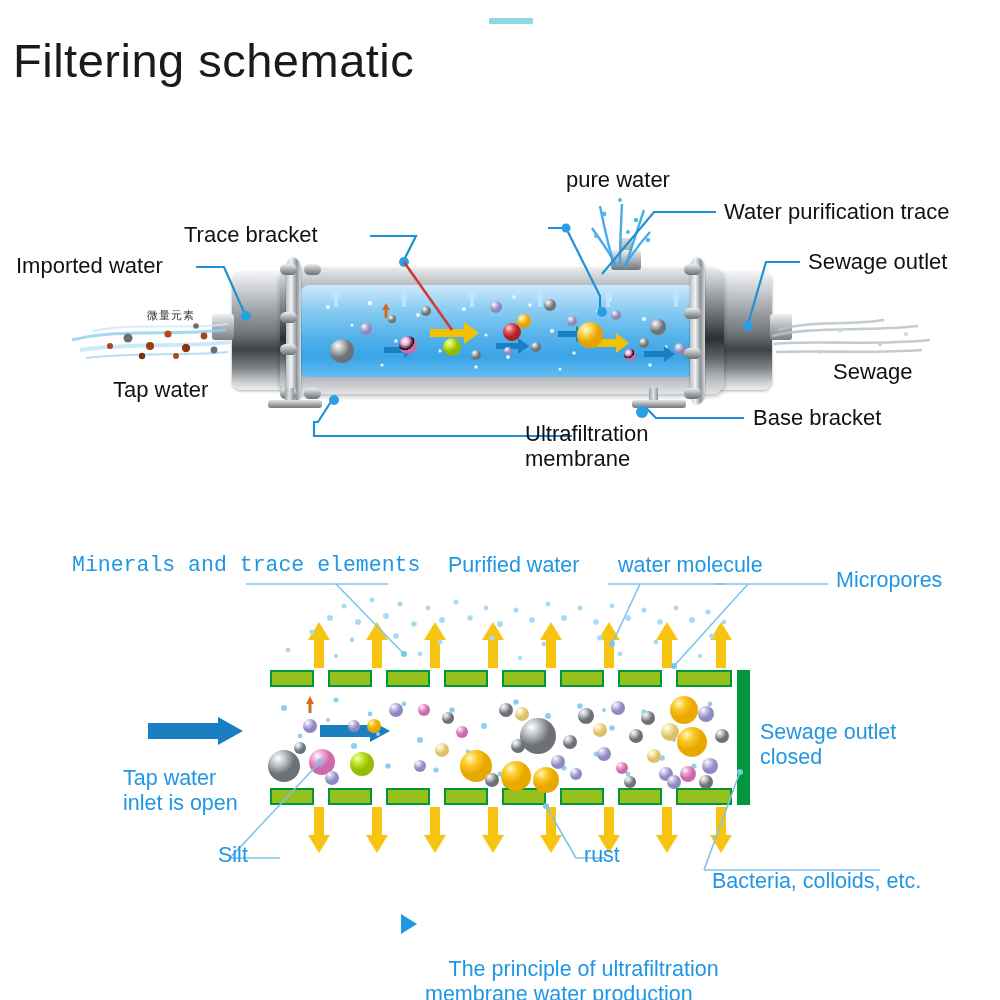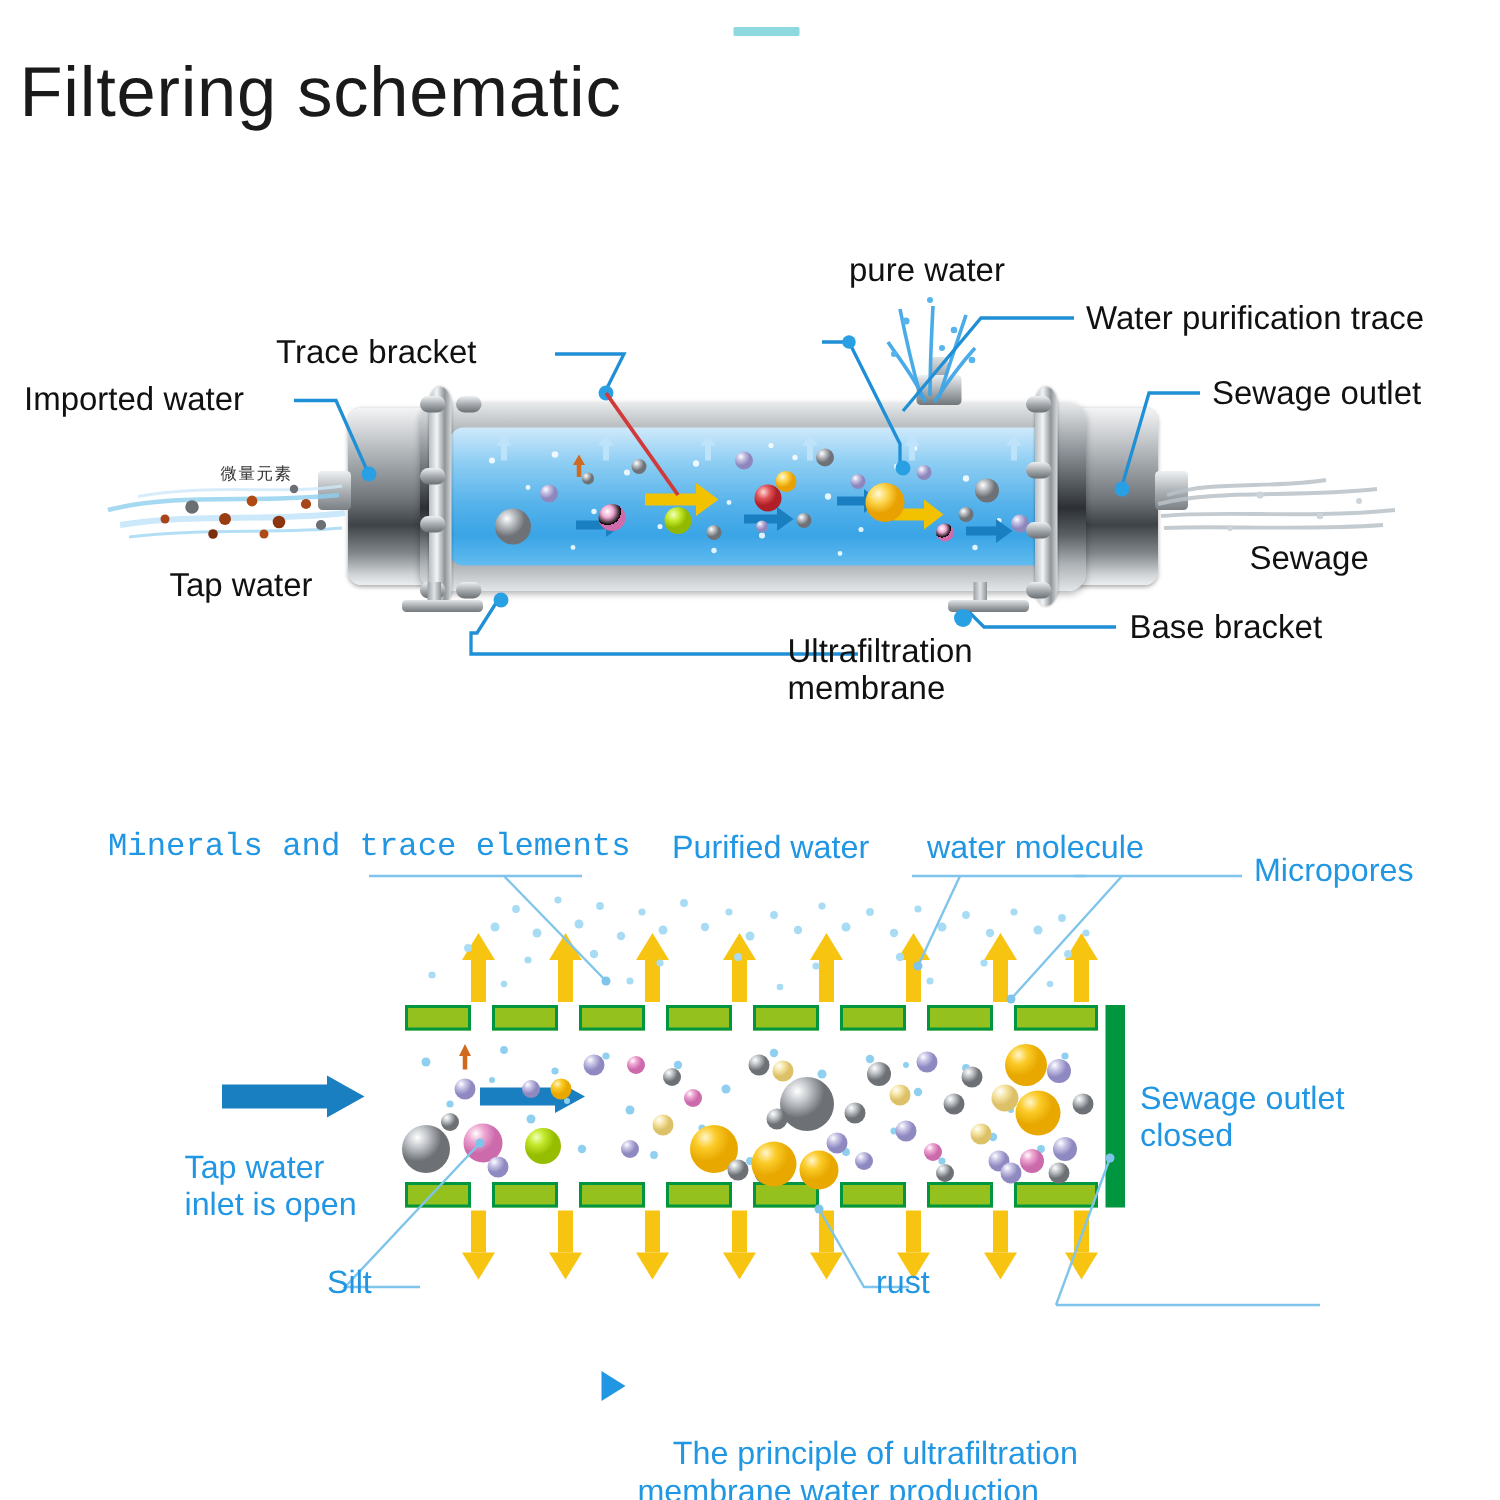--- a/index.html
+++ b/index.html
@@ -625,20 +625,21 @@
   <div class="abs lbl-blue" style="left:72px;top:553px;font-family:Liberation Mono, monospace;">Minerals and trace elements</div>
   <div class="abs lbl-blue" style="left:437px;top:553px;margin-left:11px;">Purified water</div>
   <div class="abs lbl-blue" style="left:618px;top:553px;">water molecule</div>
   <div class="abs lbl-blue" style="left:836px;top:568px;">Micropores</div>
   <div class="abs lbl-blue" style="left:760px;top:720px;">Sewage outlet
 closed</div>
   <div class="abs lbl-blue" style="left:123px;top:766px;">Tap water
 inlet is open</div>
   <div class="abs lbl-blue" style="left:218px;top:843px;">Silt</div>
   <div class="abs lbl-blue" style="left:584px;top:843px;">rust</div>
+  <div class="abs lbl-blue" style="left:712px;top:869px;">Bacteria, colloids, etc.</div>
 
   <div class="abs lbl-blue" id="caption">
     <span id="caption-tri"></span>
     <span>The principle of ultrafiltration
 membrane water production</span>
   </div>
 
 </div>
 
 </body></html>

